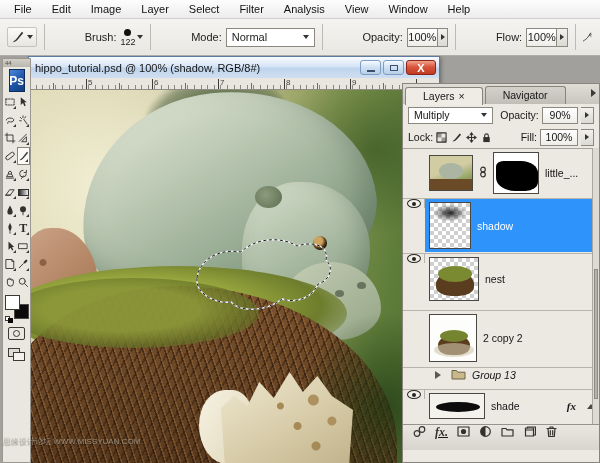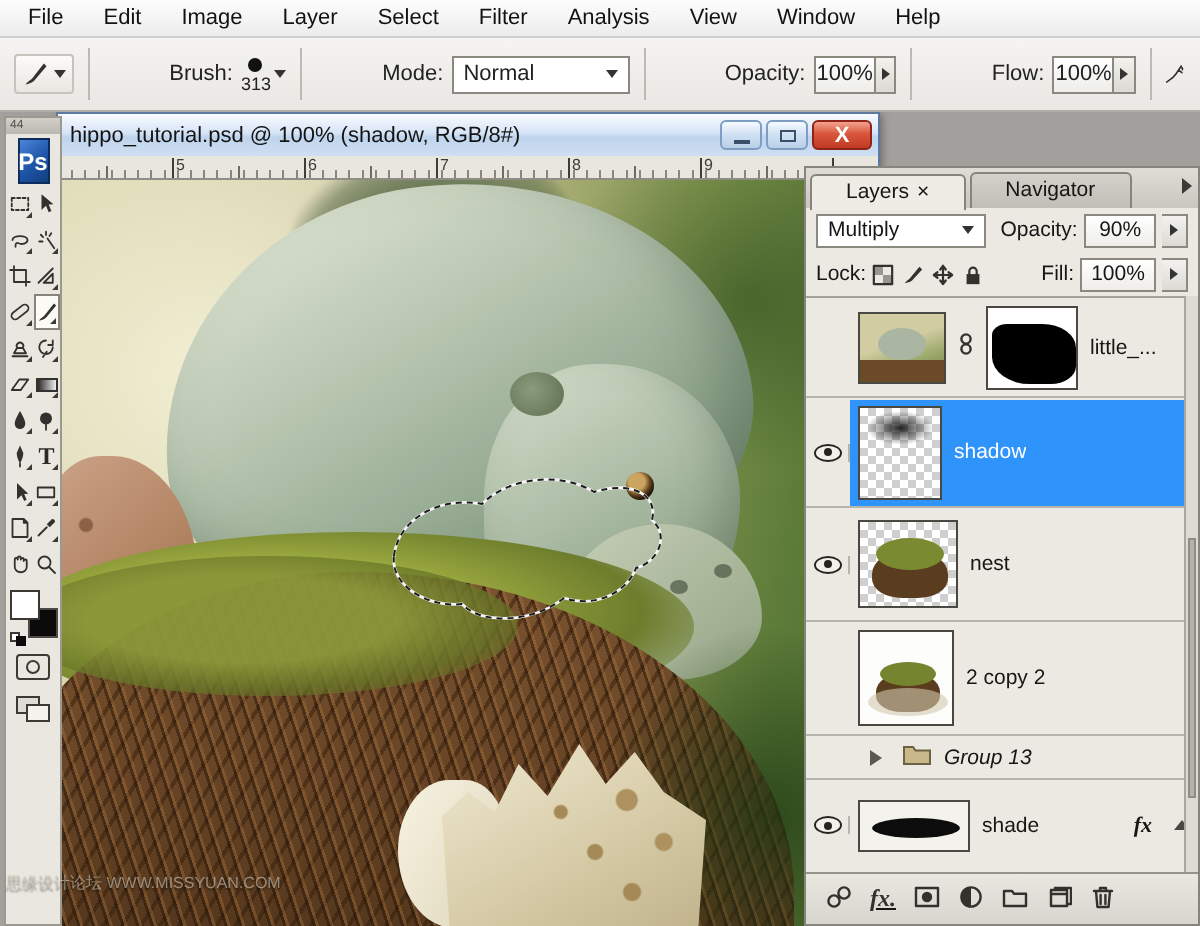--- a/index.html
+++ b/index.html
@@ -154,39 +154,39 @@
   .ptab.active { background:#efece6; position:relative; top:1px; }
   .panel-menu-btn { position:absolute; right:3px; top:5px; width:0; height:0;
     border-top:4px solid transparent; border-bottom:4px solid transparent; border-left:5px solid #3c3a35; }
   .prow { height:22px; display:flex; align-items:center; padding:0 5px; gap:3px; }
   .combo.blend { width:88px; height:17px; font-size:10.5px; }
   .valbox.small { width:38px; height:17px; font-size:10.5px; }
   .spinbtn.small { width:13px; height:17px; }
   .lock-icons { display:flex; gap:4px; align-items:center; margin-right:auto; }
   .lock-icons svg { width:11px; height:11px; }
   .layer-list { position:absolute; top:64px; left:0; right:0; bottom:26px; overflow:hidden; border-top:1px solid #a5a29b; background:#ece9e3; }
-  .lrow { display:flex; align-items:center; border-bottom:1px solid #b7b4ad; position:relative; }
+  .lrow { display:flex; align-items:flex-start; border-bottom:1px solid #b7b4ad; position:relative; }
   .eye-cell { width:22px; flex:0 0 22px; border-right:1px solid #b7b4ad; display:flex; align-items:center; justify-content:center; background:#ece9e3; }
   .row-body { flex:1; display:flex; align-items:center; padding:3px 4px; gap:6px; min-width:0; }
   .lrow.sel .row-body { background:#2e93fa; color:#fff; }
   .eye { width:14px; height:9px; border:1px solid #26241f; border-radius:50%; position:relative; background:#f2f0ea; }
   .eye::after { content:""; position:absolute; left:4px; top:1.5px; width:4px; height:4px; border-radius:50%; background:#26241f; }
   .thumb { border:1px solid #4a4843; background:#fff; flex:0 0 auto; position:relative; overflow:hidden; }
   .checker { background-color:#fff;
     background-image:linear-gradient(45deg,#cfcfcf 25%,transparent 25%,transparent 75%,#cfcfcf 75%),
                      linear-gradient(45deg,#cfcfcf 25%,transparent 25%,transparent 75%,#cfcfcf 75%);
     background-size:8px 8px; background-position:0 0,4px 4px; }
   .lname { white-space:nowrap; overflow:hidden; text-overflow:ellipsis; }
   .chainlink svg { width:8px; height:12px; }
   .fx-badge { margin-left:auto; font-style:italic; font-weight:bold; font-family:"Liberation Serif",serif; font-size:11px; }
   .fx-arrow { width:0; height:0; border-left:4px solid transparent; border-right:4px solid transparent; border-bottom:5px solid #4a4843; margin-left:5px; }
   .grp-tri { width:0; height:0; border-top:4px solid transparent; border-bottom:4px solid transparent; border-left:6px solid #5a5851; margin:0 4px 0 6px; }
   .folder-icon svg { width:15px; height:12px; }
-  .bottom-bar { position:absolute; left:0; right:0; bottom:0; height:26px; border-top:1px solid #96938c;
-    background:linear-gradient(#eae7e0,#d8d5ce); display:flex; align-items:center; gap:9px; padding:0 10px;text-decoration:underline; }
+  .bottom-bar { position:absolute; left:0; right:0; bottom:12px; height:26px; border-top:1px solid #96938c;
+    background:linear-gradient(#eae7e0,#d8d5ce); display:flex; align-items:flex-start; gap:9px; padding:0 10px;text-decoration:underline; }
   .bb-icon svg { width:13px; height:13px; }
   .bb-fx { font-style:italic; font-weight:bold; font-family:"Liberation Serif",serif; font-size:12px; color:#33312d; }
   .pscroll { position:absolute; right:0; top:64px; bottom:26px; width:7px; background:#dedbd4; border-left:1px solid #aaa79f; }
   .pscroll .pthumb { position:absolute; left:1px; right:1px; top:42%; height:45%; background:#b5b2ab; border:1px solid #8f8c85; }
 
   
   .shot-watermark { position:absolute; left:3px; top:437px; z-index:9; font-size:8px; line-height:9px;
     color:rgba(205,200,185,.6); text-shadow:0 1px 1px rgba(0,0,0,.4); width:200px; }
 </style>
 </head>
@@ -211,21 +211,21 @@
     <div class="tool-chip">
       <svg class="icon-svg" width="14" height="14" viewBox="0 0 16 16">
           <path class="t-fill" d="M2 14 C4.5 11 5 12 7 9 L12.5 2 L14 3.5 L8.5 10 C6.5 12.5 6 13 2 14 Z"></path>
         </svg>
       <span class="caret-down"></span>
     </div>
     <div class="vsep"></div>
     <span class="opt-label">Brush:</span>
     <div class="brush-chip">
       <span class="brush-dot"></span>
-      <span class="brush-size">313</span>
+      <span class="brush-size">122</span>
     </div>
     <span class="caret-down"></span>
     <div class="vsep"></div>
     <span class="opt-label">Mode:</span>
     <div class="combo mode">
       <span>Normal</span>
       <span class="spacer"></span>
       <span class="caret-down"></span>
     </div>
     <div class="vsep"></div>

